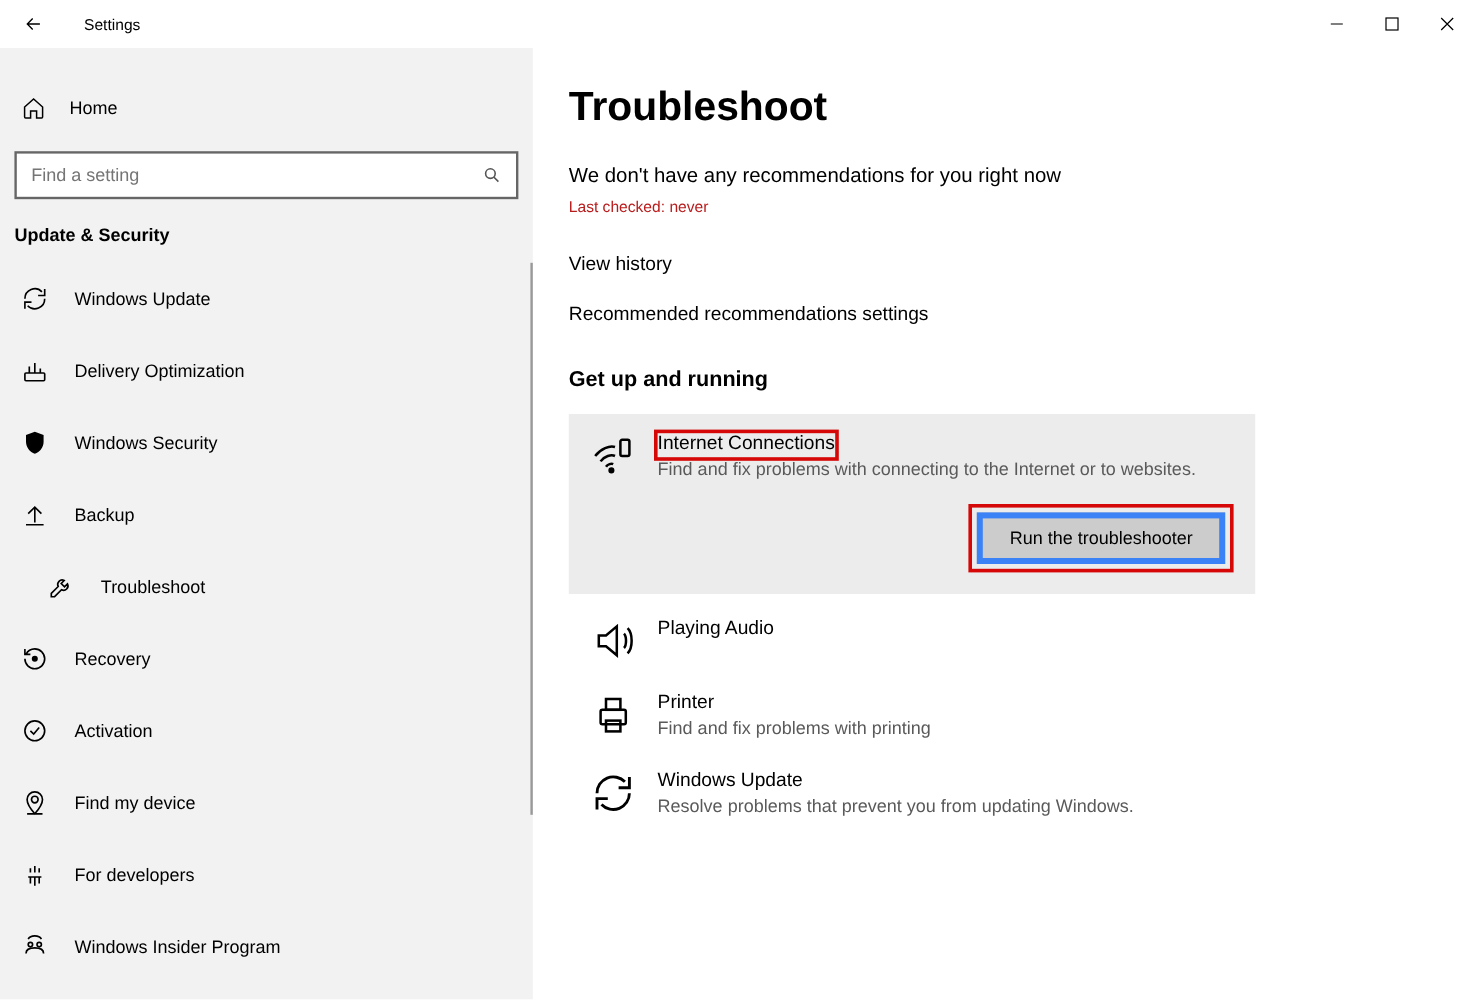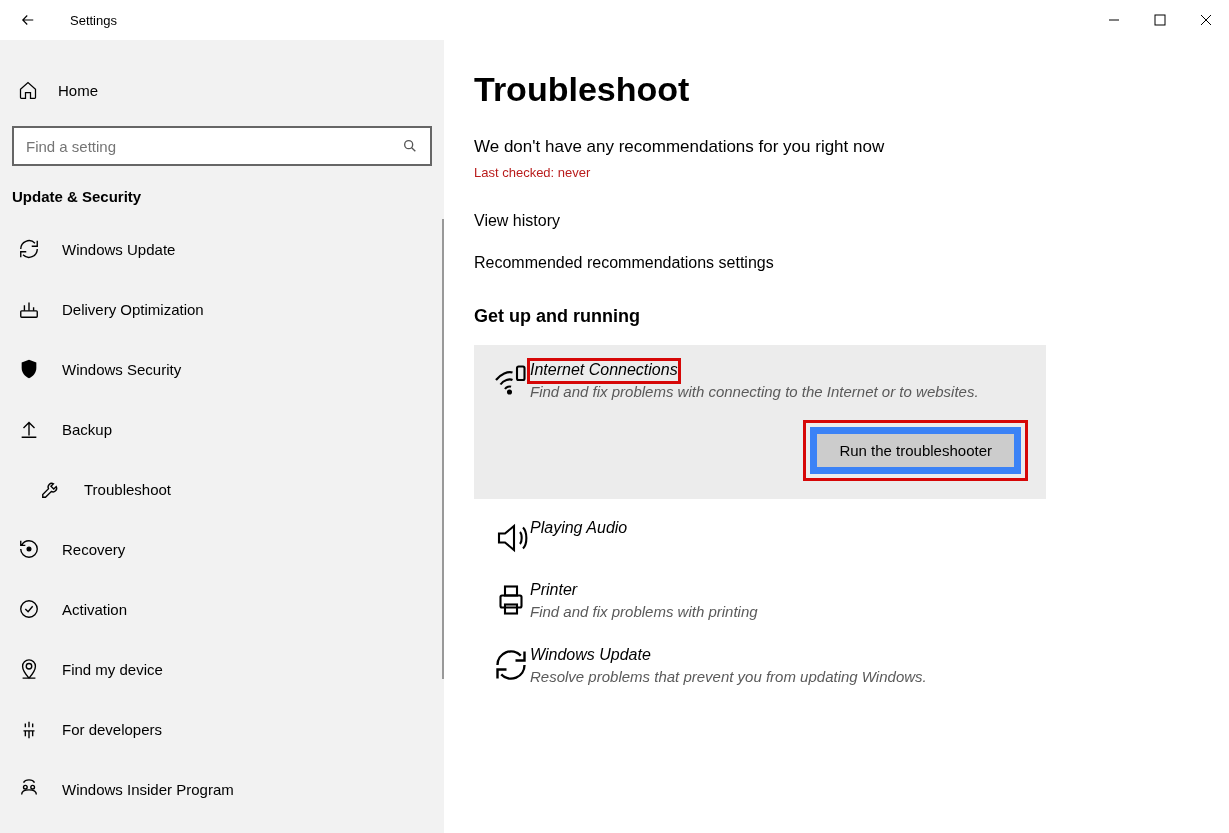--- a/index.html
+++ b/index.html
@@ -36,33 +36,33 @@
   .nav-item .label { font-size: 15px; color: #000; }
 
   
   .page-title { font-size: 34px; font-weight: 600; color: #000; margin-bottom: 28px; }
   .rec-text { font-size: 17px; color: #000; margin-bottom: 8px; }
   .last-checked { font-size: 13px; color: #b91c1c; margin-bottom: 32px; }
   .link { font-size: 16px; color: #000; display: block; margin-bottom: 24px; cursor: pointer; }
   .section-h { font-size: 18px; font-weight: 600; color: #000; margin: 34px 0 18px 0; }
 
   .card { width: 572px; background: #ececec; padding: 16px 18px 18px 18px; position: relative; margin-bottom: 8px; }
-  .ts-row { display: flex; width: 572px; padding: 12px 18px; cursor: pointer; font-style: italic; }
+  .ts-row { display: flex; gap: 18px; width: 572px; padding: 12px 18px; cursor: pointer; }
   .ts-icon { width: 38px; height: 38px; flex-shrink: 0; display: flex; align-items: center; justify-content: center; }
   .ts-text { flex: 1; }
   .ts-title { font-size: 16px; color: #000; margin-bottom: 2px; }
   .ts-desc { font-size: 15px; color: #5a5a5a; line-height: 1.4; }
 
   .card .ts-row { padding: 0 0 18px 0; }
   .card .ts-title-box { display: inline-block; position: relative; }
   .card .red-box-title { position: absolute; border: 3px solid #d60707; top: -3px; left: -3px; right: -3px; bottom: -3px; pointer-events: none; }
 
   .run-wrap { display: flex; justify-content: flex-end; }
   .run-outer { border: 3px solid #d60707; padding: 4px; }
-  .run-btn { background: #ccc; border: 7px solid #3b82f6; padding: 8px 22px; font-size: 15px; cursor: pointer; }
+  .run-btn { background: #ccc; border: 5px solid #3b82f6; padding: 8px 22px; font-size: 15px; cursor: pointer; }
 
   svg { display: block; }
 </style>
 </head>
 <body>
 
 <div class="titlebar">
   <div class="titlebar-left">
     <div class="back-btn">
       <svg width="18" height="18" viewBox="0 0 24 24" fill="none" stroke="#000" stroke-width="1.5">

